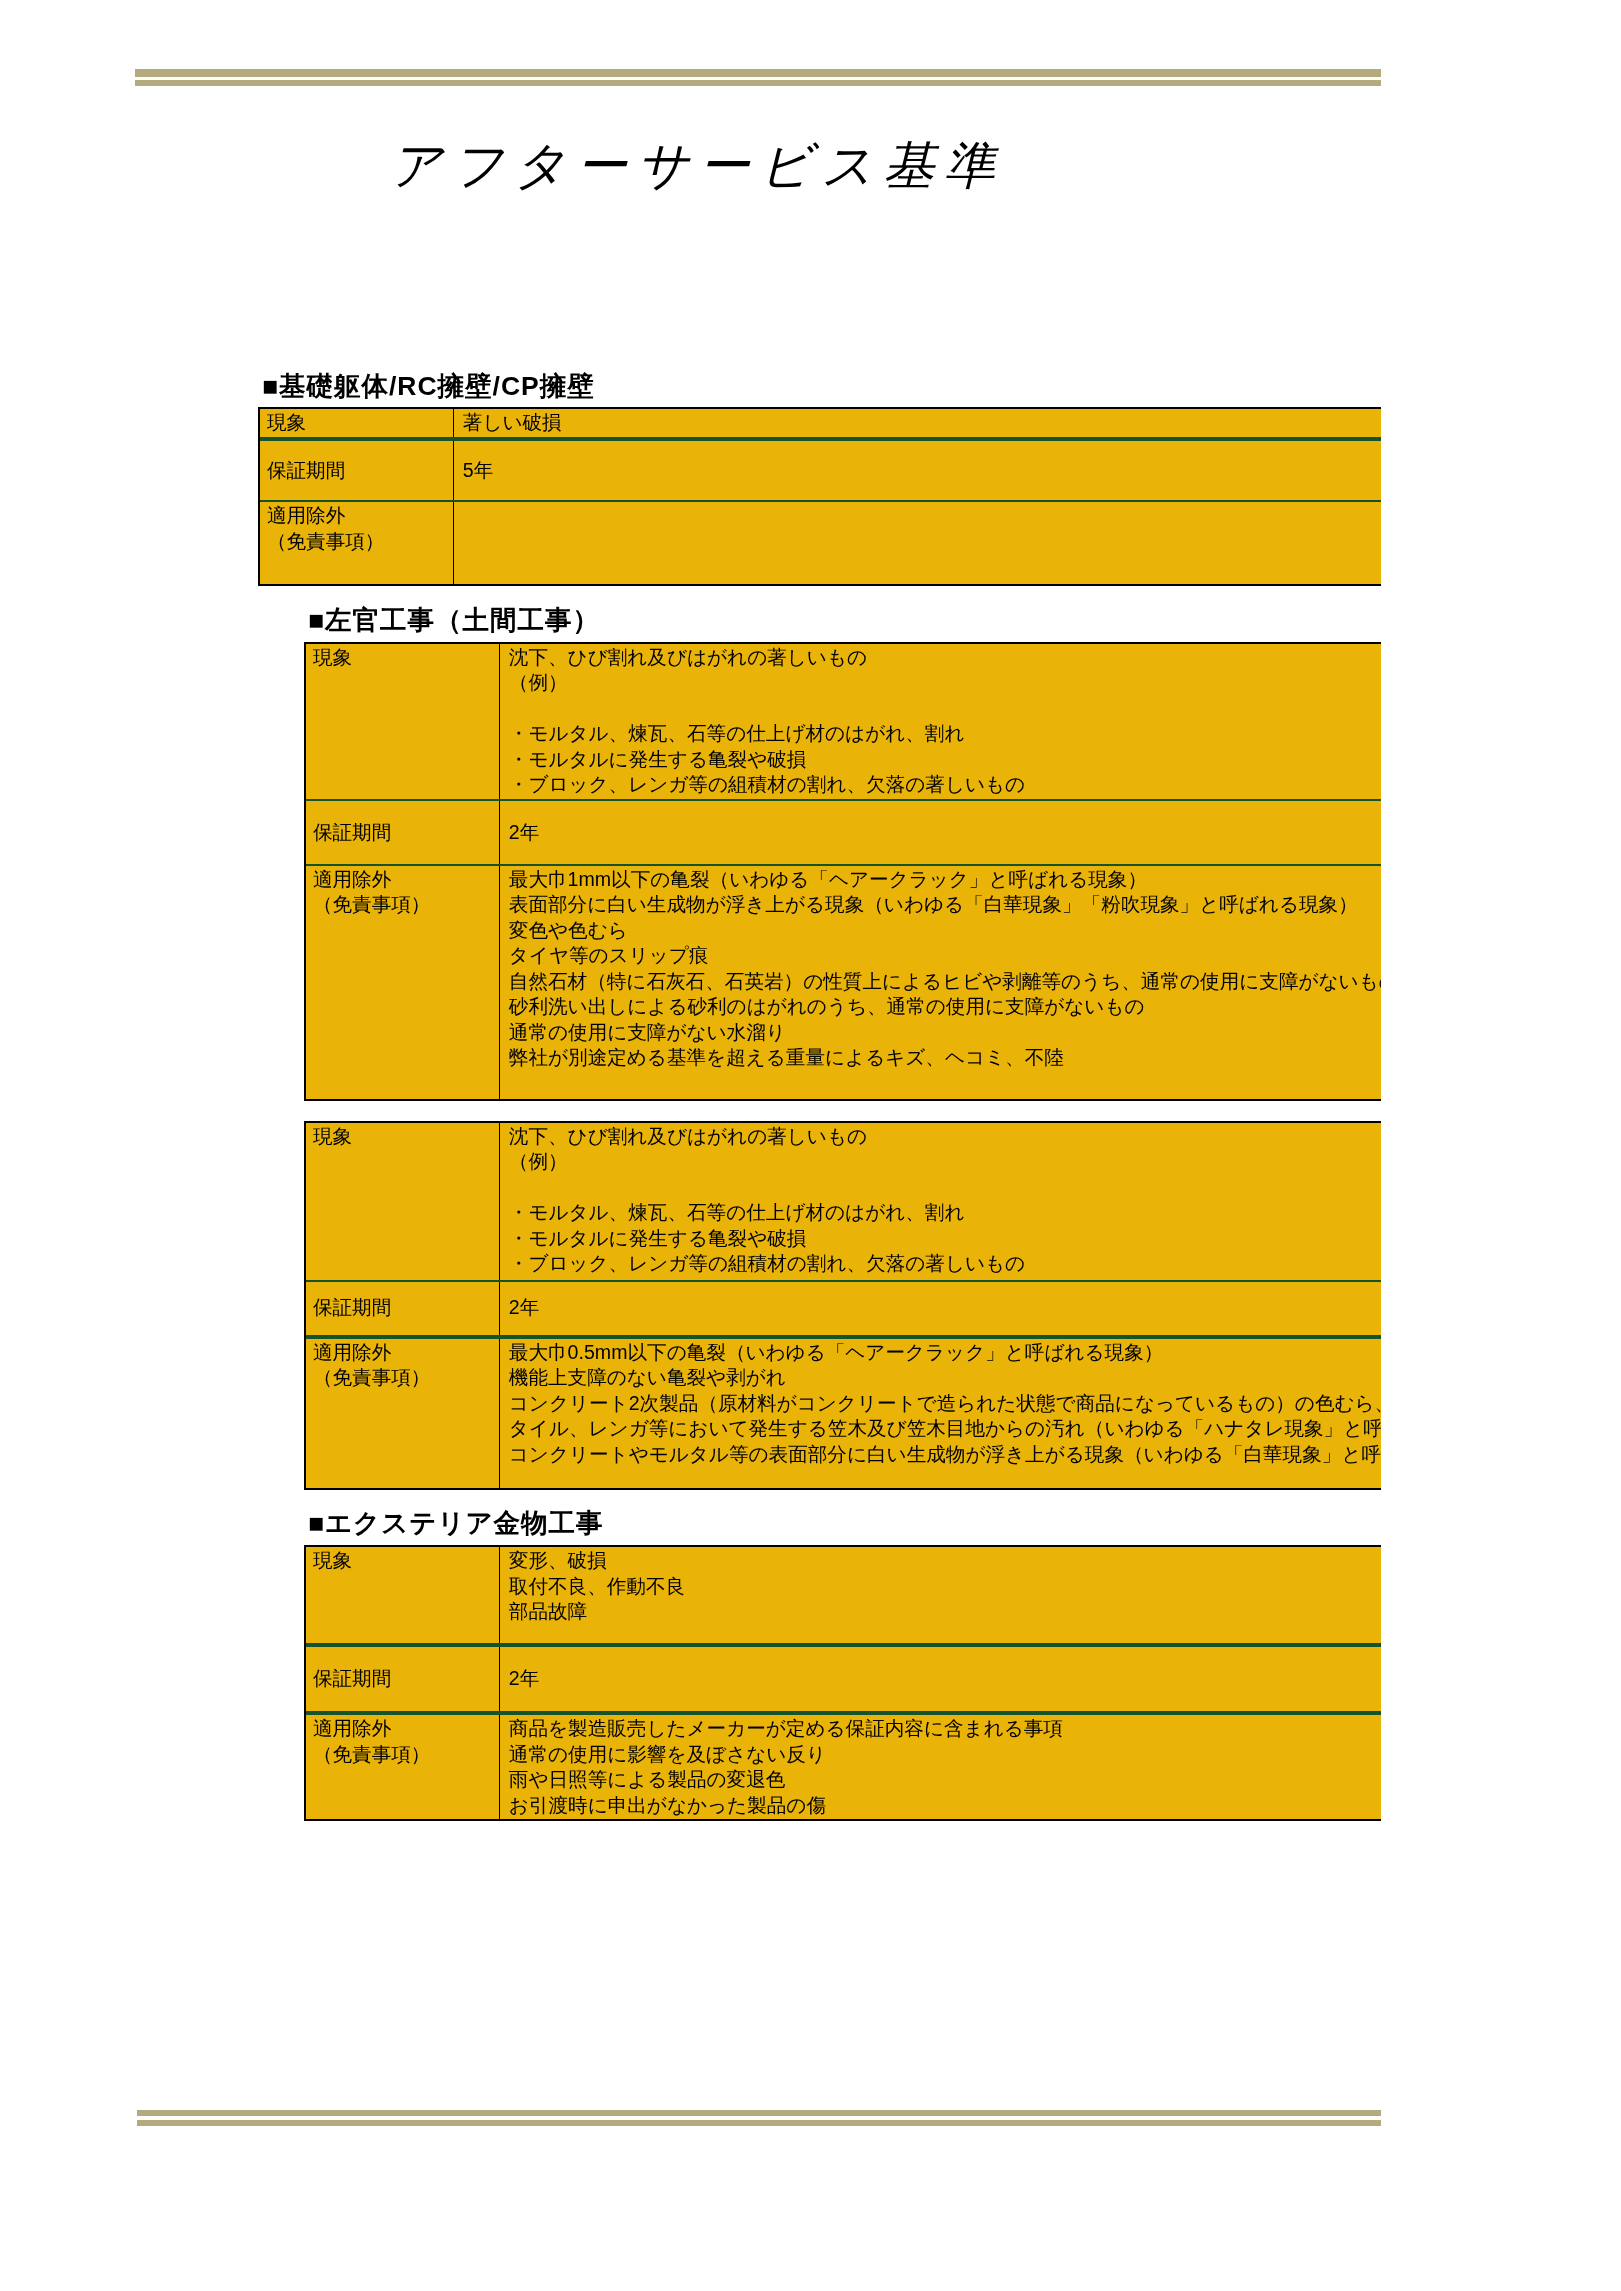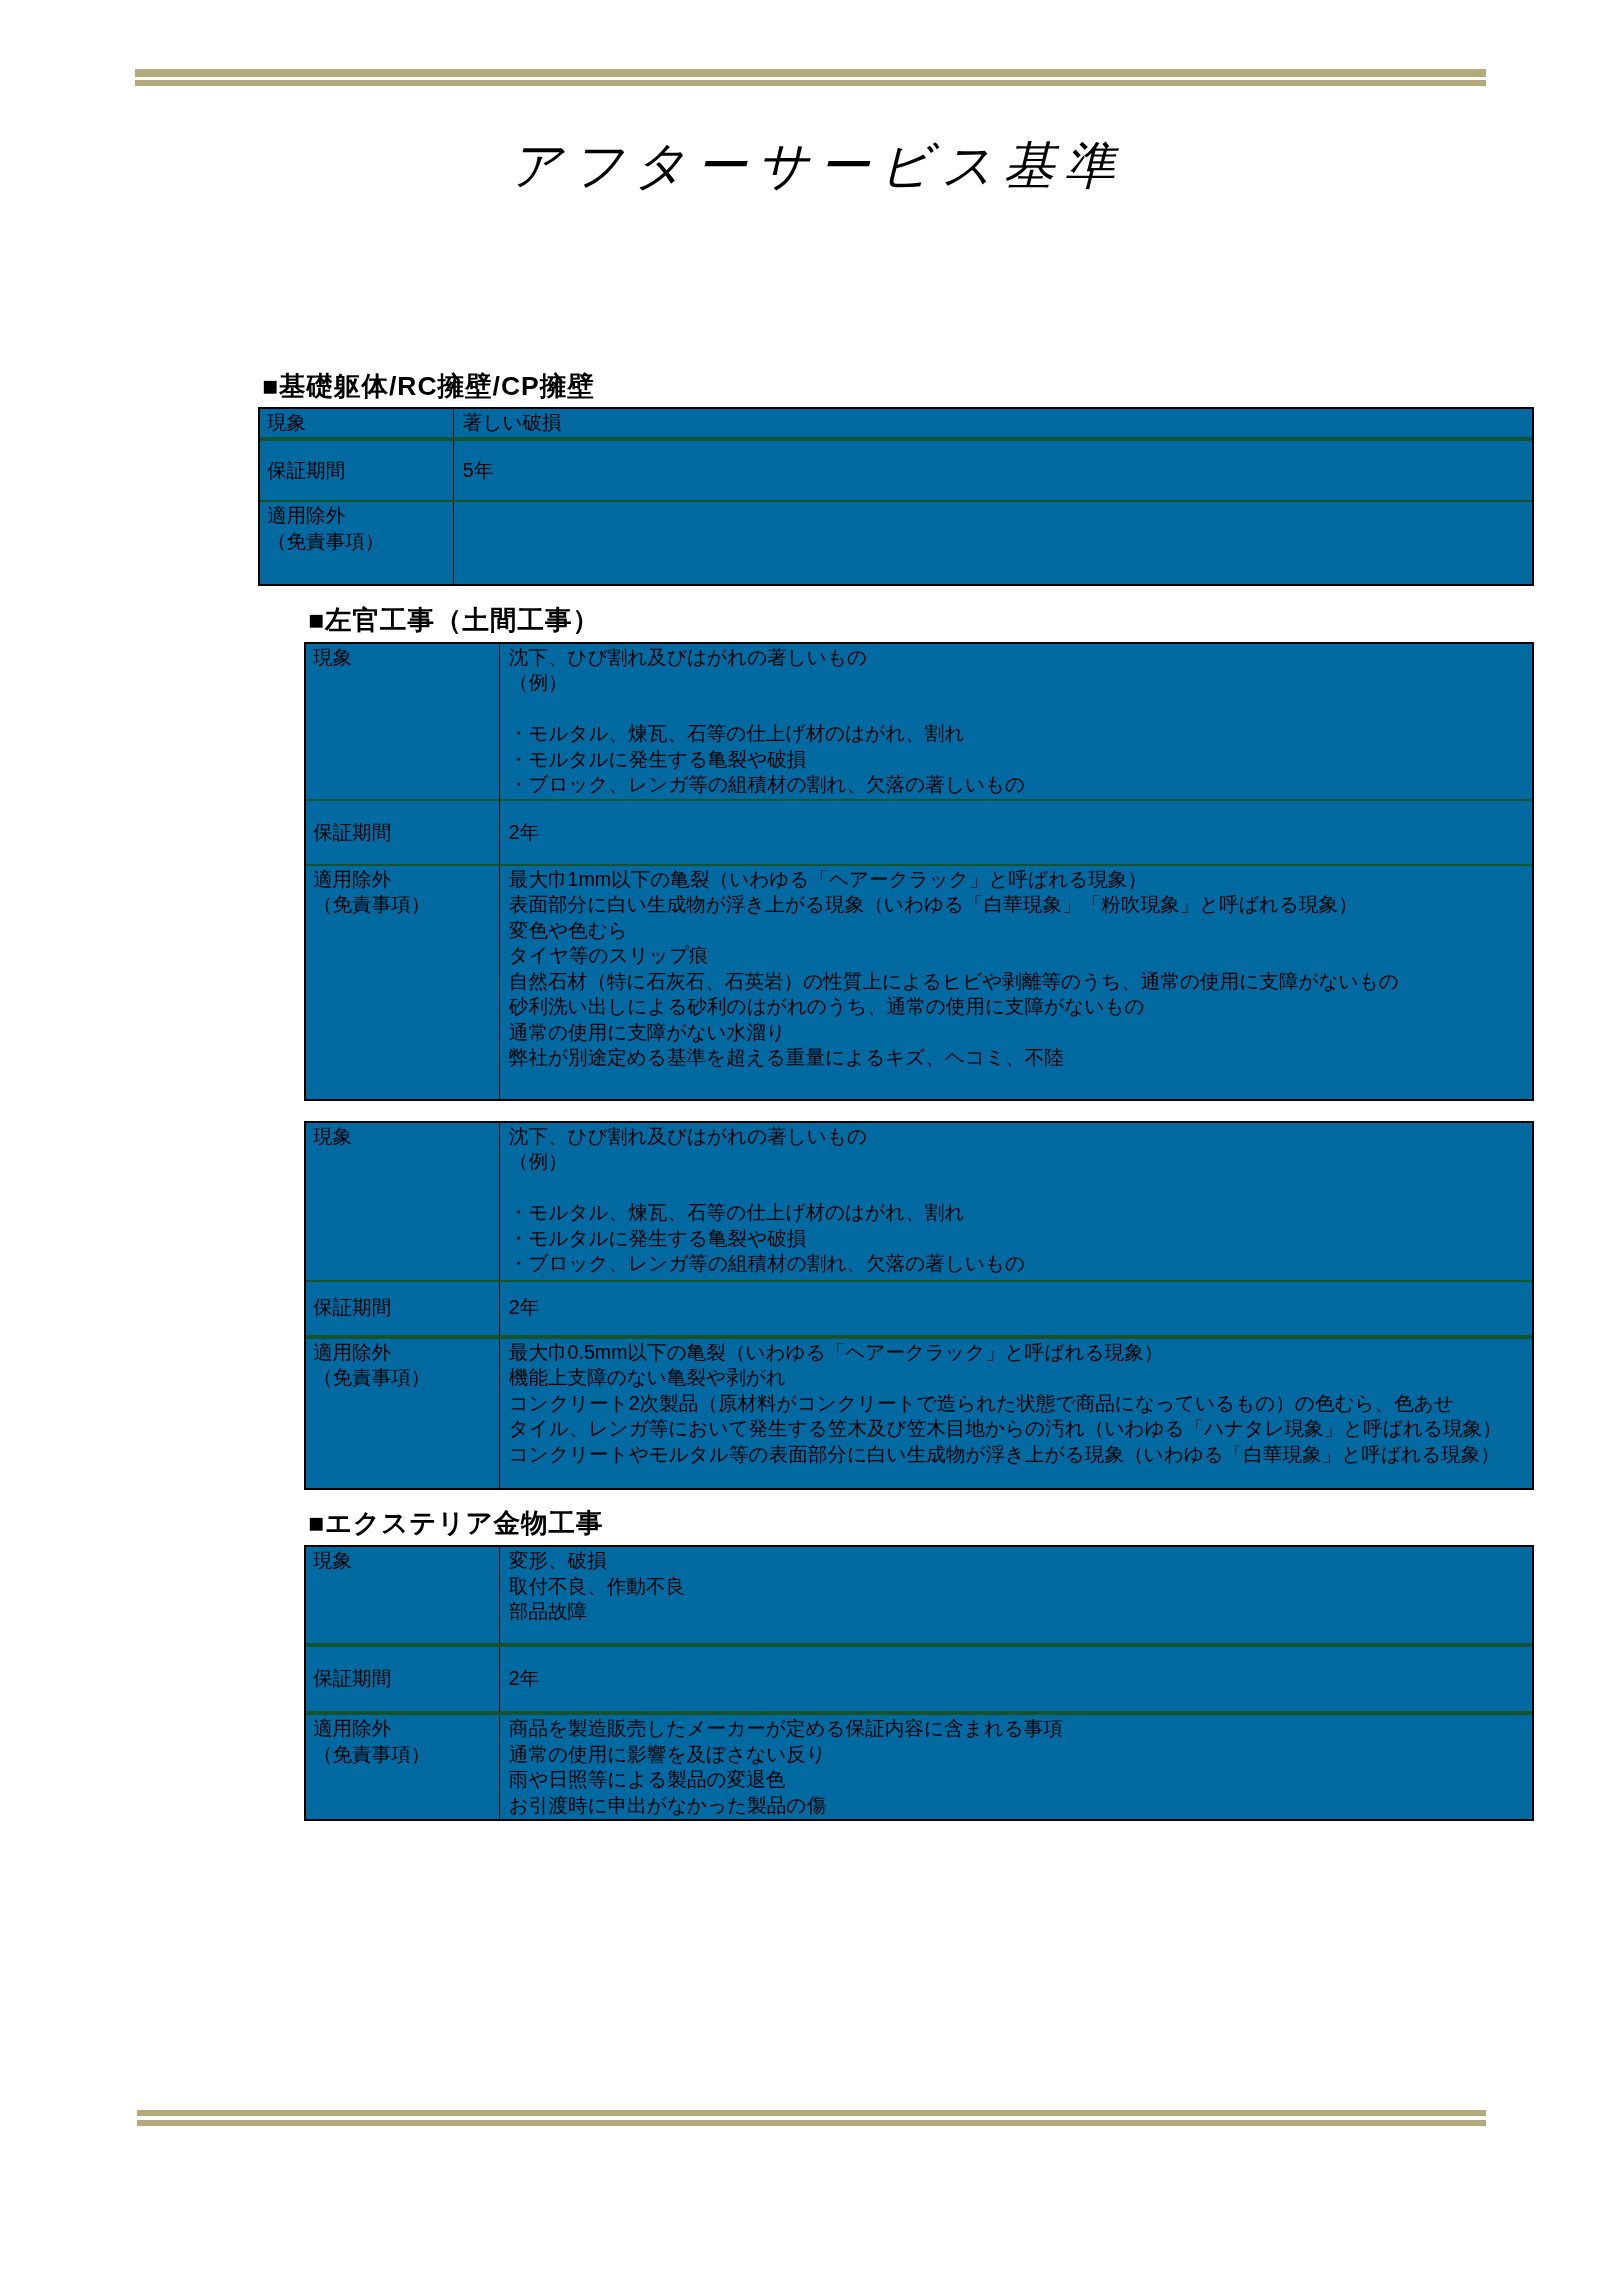--- a/index.html
+++ b/index.html
@@ -1,21 +1,21 @@
 <!DOCTYPE html>
 <html><head>
 <meta charset="utf-8">
 <style>
   html,body{margin:0;padding:0;background:#ffffff;}
   body{
     width:1621px;height:2292px;
     font-family:"Liberation Sans","DejaVu Sans",sans-serif;
     color:#000;
   }
-  .page{position:relative;width:1621px;height:2292px;overflow:hidden;background:#fff;}
+  .page{position:relative;width:1381px;height:2292px;overflow:hidden;background:#fff;}
 
   
   .rule{margin-left:135px;width:1351px;}
   .rule .bar1{height:7.8px;background:#b3ab7e;}
   .rule .gap{height:2.9px;background:#fdfdf8;}
   .rule .bar2{height:5.9px;background:#b3ab7e;}
   .rule-top{padding-top:69px;}
   .rule-bottom{position:absolute;top:2110px;left:137px;width:1349px;margin:0;}
   .rule-bottom .bar1{height:5.9px;}
   .rule-bottom .gap{height:3.9px;background:#ffffff;}
@@ -48,21 +48,21 @@
   .sec h2{
     font-size:26.5px;
     font-weight:bold;
     line-height:29px;
     letter-spacing:1px;
     margin:0 0 6.9px 3.9px;
   }
   .sec1{margin-top:176px;}
   .sec + .sec{margin-top:19.6px;margin-left:46px;}
 
-  .tbl{border:2px solid #000;background:#0369a1;}
+  .tbl{border:2px solid #000;background:#eab308;}
   .row{display:flex;border-top:4px solid #14532d;}
   .row:first-child{border-top:0;}
   .row.t2{border-top-width:2px;}
   .row.t3{border-top-width:2.9px;}
   .cell{box-sizing:border-box;font-size:19.6px;line-height:25.5px;white-space:pre-wrap;}
   .lab{width:194px;border-right:1px solid #000;padding:1px 3.9px 1px 6.9px;}
   .val{flex:1;padding:1px 5.9px 1px 8.8px;}
   .r-warr .lab,.r-warr .val{display:flex;align-items:center;}
 
   .s1 .r-phen{min-height:28px}  .s1 .r-warr{min-height:59px}  .s1 .r-excl{min-height:82px}

